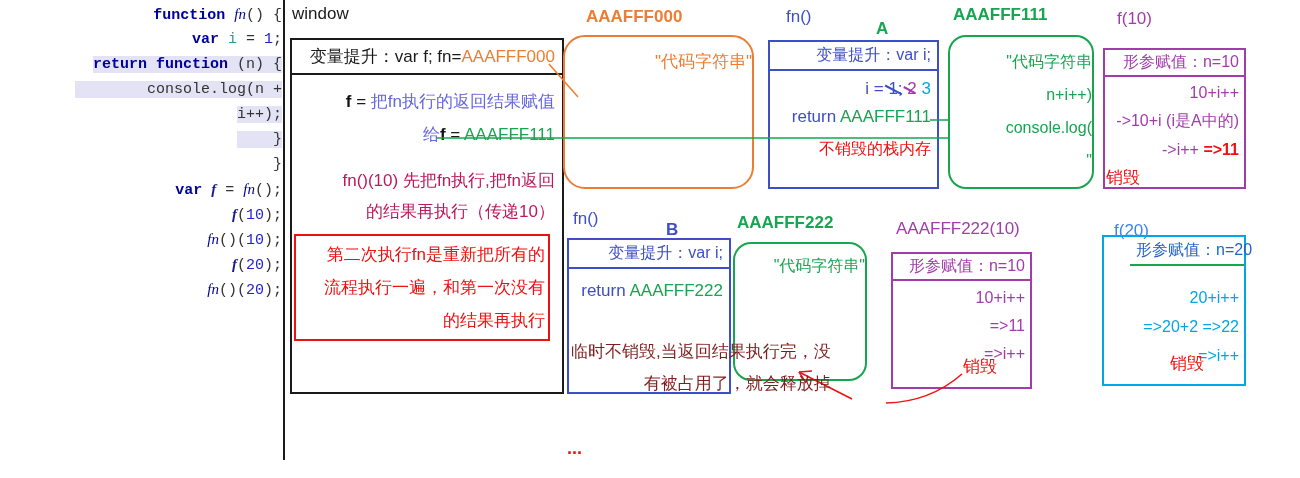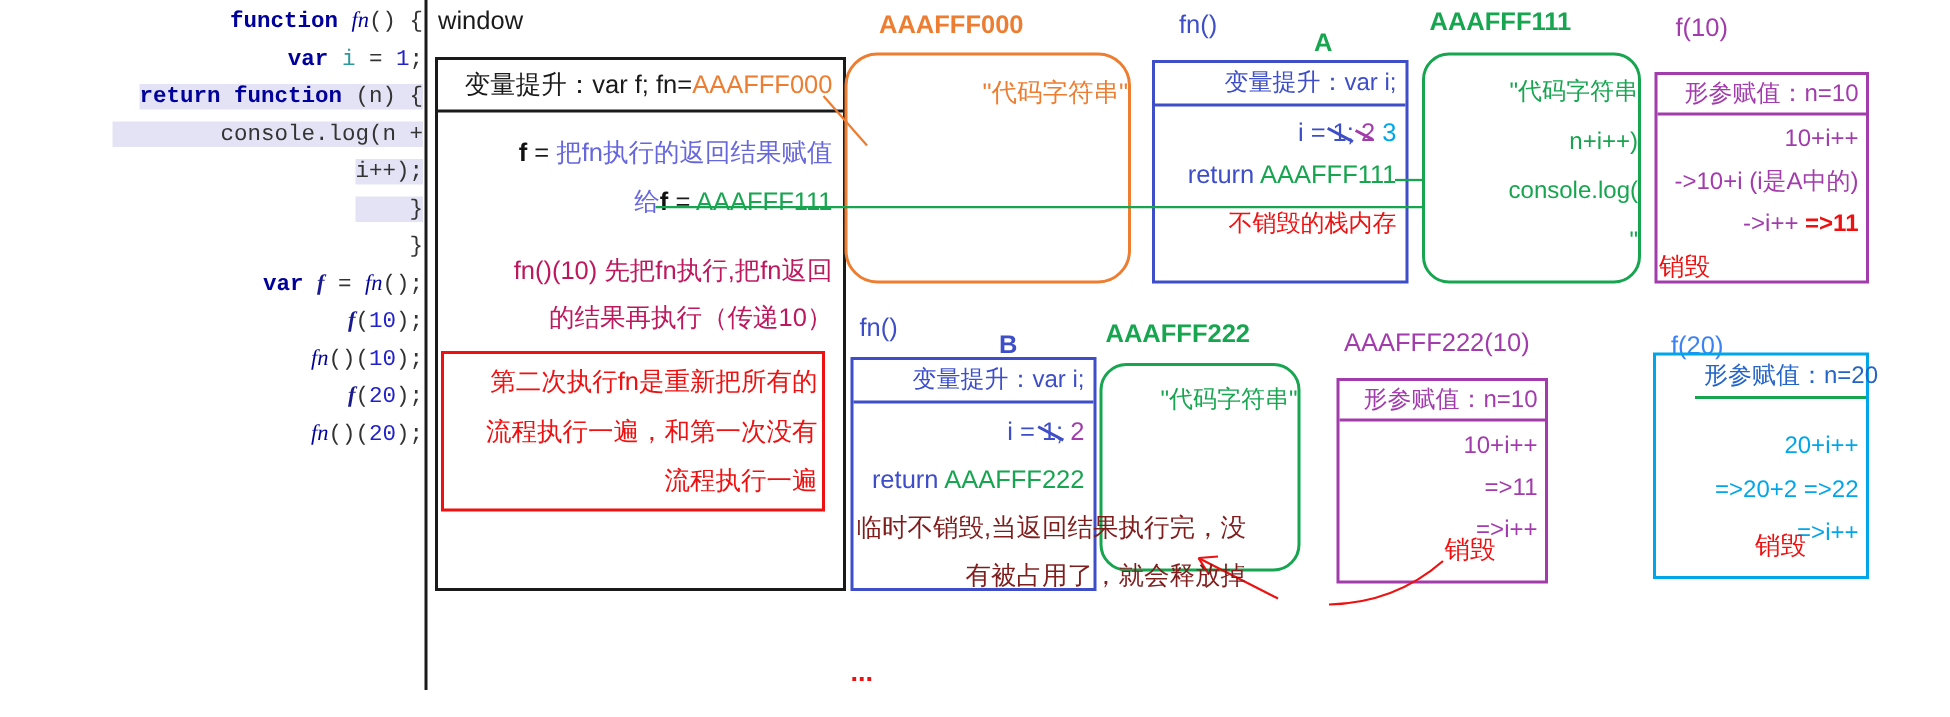--- a/index.html
+++ b/index.html
@@ -81,21 +81,21 @@
       <div><span class="blkb">f</span><span class="blk"> = </span><span class="ind">把fn执行的返回结果赋值</span></div>
       <div><span class="ind">给</span><span class="blkb">f</span><span class="blk"> = </span><span class="grn">AAAFFF111</span></div>
     </div>
     <div class="r3">
       <div>fn()(10)  先把fn执行,把fn返回</div>
       <div>的结果再执行（传递10）</div>
     </div>
     <div class="warn-box">
         <div>第二次执行fn是重新把所有的</div>
         <div>流程执行一遍，和第一次没有</div>
-        <div>流程执行一遍</div>
+        <div>的结果再执行</div>
       </div>
   </div>
 
   <div class="lbl org" style="left:586px;top:7px;font-weight:bold;">AAAFFF000</div>
   <div class="dbox b-orange" style="left:563px;top:35px;width:187px;height:150px;">
     <div class="org" style="padding:13px 0 0 13px;font-size:17px;white-space:nowrap;">"代码字符串"</div>
   </div>
 
   <div class="lbl blu" style="left:786px;top:7px;">fn()</div>
   <div class="lbl grn" style="left:876px;top:19px;font-weight:bold;">A</div>
@@ -122,21 +122,20 @@
     <div class="row pur" style="padding:7px 5px 0;">10+i++</div>
     <div class="row pur" style="padding:9px 5px 0;">-&gt;10+i (i是A中的)</div>
     <div class="row" style="padding:9px 5px 0;"><span class="pur">-&gt;i++  </span><span class="redb">=&gt;11</span></div>
   </div>
   <div class="lbl red" style="left:1106px;top:166px;">销毁</div>
 
   <div class="lbl blu" style="left:573px;top:209px;">fn()</div>
   <div class="lbl blu" style="left:666px;top:220px;font-weight:bold;">B</div>
   <div class="dbox b-blue" style="left:567px;top:238px;width:160px;height:152px;">
     <div class="rowhead blu" style="border-bottom:2px solid #3D4EC8;">变量提升：var i;</div>
-    <div class="row" style="font-size:17px;padding-top:9px;"><span class="blu">i = </span><span class="blu slash">1;</span><span class="blu"> </span><span class="pur">2</span></div>
     <div class="row" style="font-size:17px;padding-top:12px;"><span class="blu">return  </span><span class="grn">AAAFFF222</span></div>
   </div>
   <div class="note-red">
       <div>临时不销毁,当返回结果执行完，没</div>
       <div>有被占用了，就会释放掉</div>
     </div>
 
   <div class="lbl grn" style="left:737px;top:213px;font-weight:bold;">AAAFFF222</div>
   <div class="dbox b-green" style="left:733px;top:242px;width:130px;height:135px;">
     <div class="grn" style="padding:12px 0 0 11px;font-size:16px;white-space:nowrap;">"代码字符串"</div>

